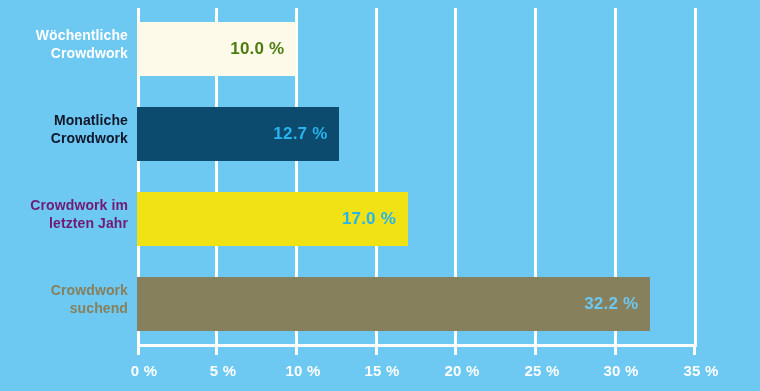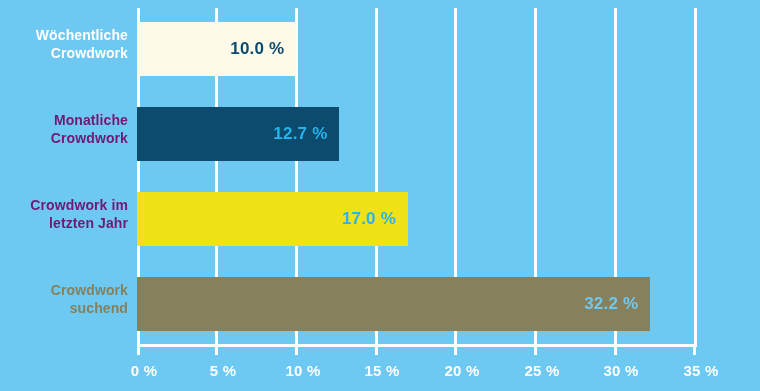--- a/index.html
+++ b/index.html
@@ -119,21 +119,21 @@
 </head>
 <body>
 
 <div id="chart-root">
 
   <div class="cat-labels">
     <div class="cat-label" style="top: 26px; color: rgb(255, 255, 255);">
       <div>Wöchentliche</div>
       <div>Crowdwork</div>
     </div>
-    <div class="cat-label" style="top: 111px; color: #701a75;">
+    <div class="cat-label" style="top: 111px; color: #0f172a;">
       <div>Monatliche</div>
       <div>Crowdwork</div>
     </div>
     <div class="cat-label" style="top: 196px; color: #701a75;">
       <div>Crowdwork im</div>
       <div>letzten Jahr</div>
     </div>
     <div class="cat-label" style="top: 281px; color: rgb(135, 128, 92);">
       <div>Crowdwork</div>
       <div>suchend</div>
@@ -144,21 +144,21 @@
     <div class="gridline axis-y" style="left:0px;"></div>
     <div class="gridline" style="left:79.7px;"></div>
     <div class="gridline" style="left:159.4px;"></div>
     <div class="gridline" style="left:239.1px;"></div>
     <div class="gridline" style="left:318.9px;"></div>
     <div class="gridline" style="left:398.6px;"></div>
     <div class="gridline" style="left:478.3px;"></div>
     <div class="gridline" style="left:558px;"></div>
 
     <div class="bar" style="top: 22px; width: 159.429px; background: rgb(253, 250, 234);">
-      <span class="bar-value" style="color:#0c4a6e;">10.0 %</span>
+      <span class="bar-value" style="color:#4d7c0f;">10.0 %</span>
     </div>
 
     <div class="bar" style="top: 107px; width: 202.474px; background: #0c4a6e;">
       <span class="bar-value" style="color:#26b4ee;">12.7 %</span>
     </div>
 
     <div class="bar" style="top: 192px; width: 271.029px; background: rgb(240, 226, 21); padding-left: 48px;">
       <span class="bar-value" style="color:#26b4ee;">17.0 %</span>
     </div>
 

